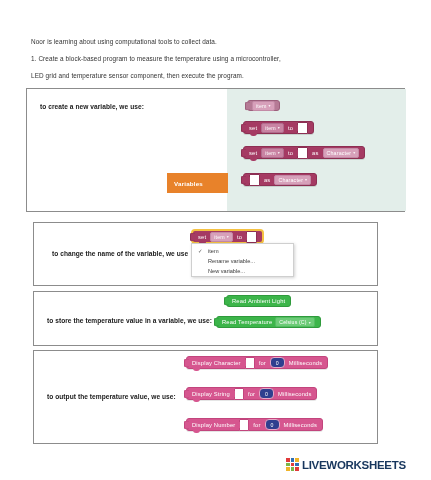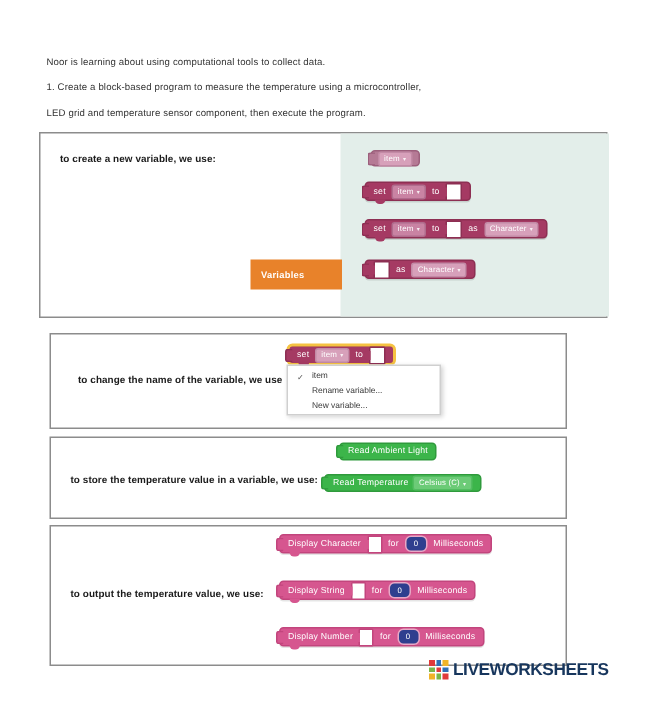--- a/index.html
+++ b/index.html
@@ -279,21 +279,21 @@
     border-radius: 4px;
     font-size: 5.2px;
     color: #ffffff;
     padding: 0 2px;
   }
 
   
   .footer {
     position: absolute;
     left: 286px;
-    top: 440px;
+    top: 458px;
     display: flex;
     align-items: center;
     gap: 3px;
   }
   .lw-logo {
     width: 13px;
     height: 13px;
     display: grid;
     grid-template-columns: 1fr 1fr 1fr;
     grid-template-rows: 1fr 1fr 1fr;

